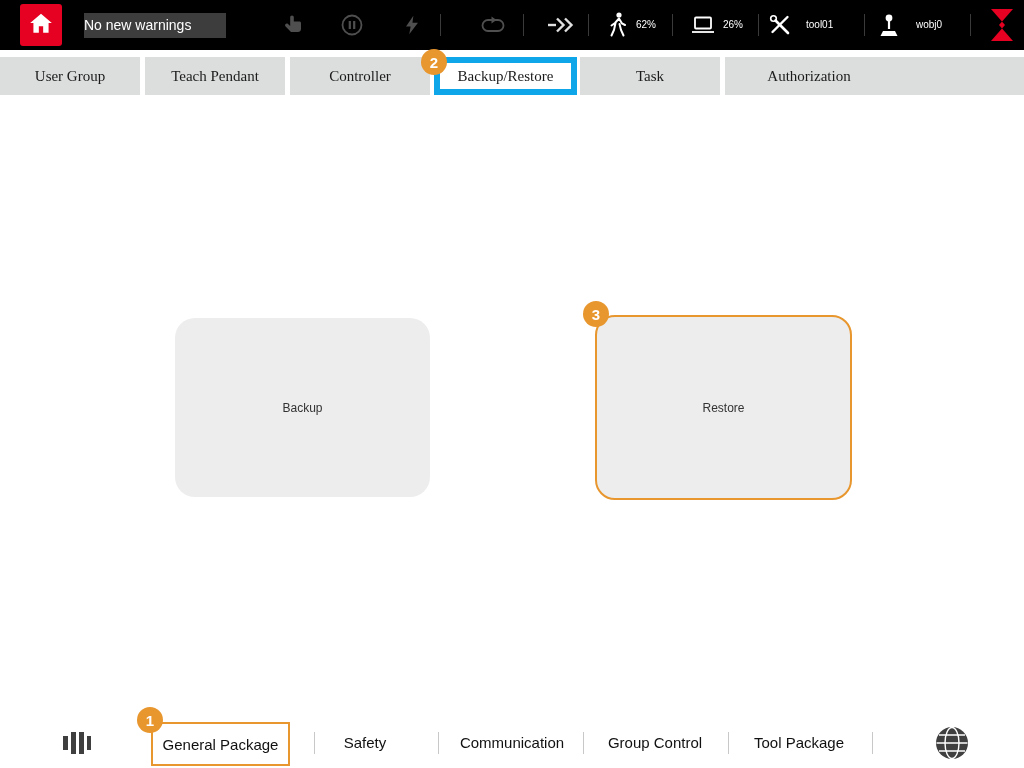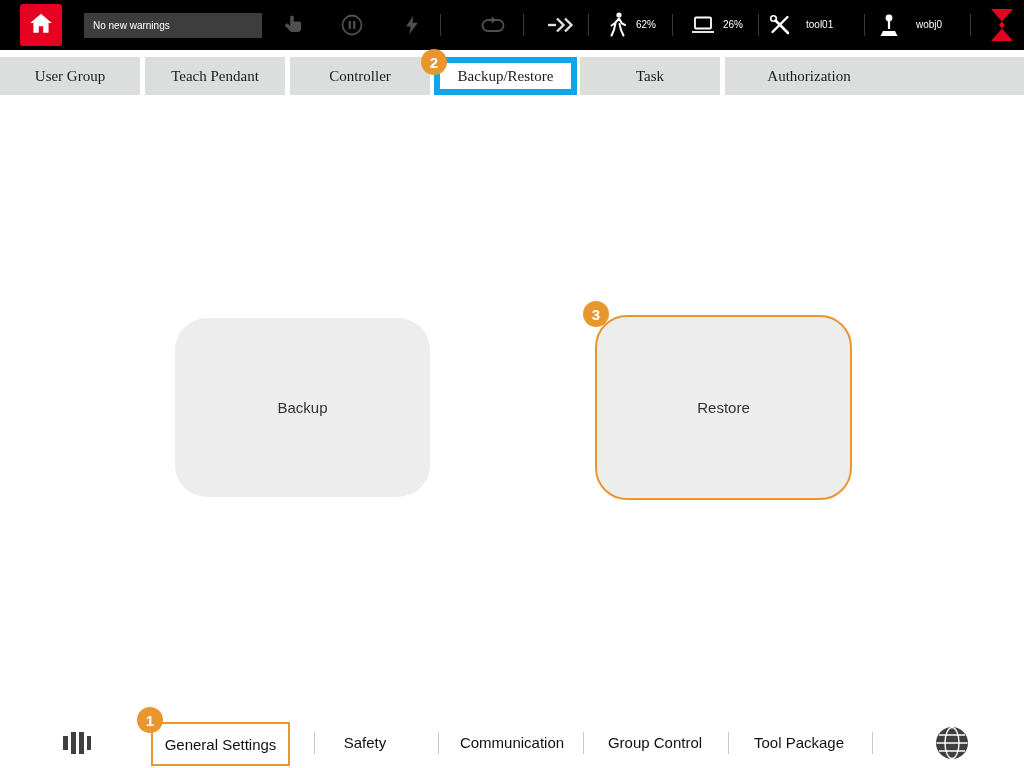--- a/index.html
+++ b/index.html
@@ -11,42 +11,42 @@
   }
 
   
   .topbar { position:absolute; left:0; top:0; width:1024px; height:50px; background:#000; }
   .home-btn {
     position:absolute; left:20px; top:4px; width:42px; height:42px;
     background:#E60021; border-radius:3px;
     display:flex; align-items:center; justify-content:center; cursor:pointer;
   }
   .status-box {
-    position:absolute; left:84px; top:13px; width:178px; height:25px;
-    background:#3d3d3d; color:#fff; font-size:10px; line-height:25px;
-    padding-left:9px; cursor:pointer;
+    position:absolute; left:84px; top:13px; width:142px; height:25px;
+    background:#3d3d3d; color:#fff; font-size:14px; line-height:25px;
+    cursor:pointer;
   }
   .tb-icon { position:absolute; top:0; height:50px; display:flex; align-items:center; cursor:pointer; }
   .tb-text { position:absolute; top:0; height:48px; line-height:50px; color:#fff; font-size:10px; }
   .tb-div  { position:absolute; top:14px; width:1px; height:22px; background:#3a3a3a; }
 
   
   .tab {
     position:absolute; top:57px; height:38px; background:#DCDDDD;
     display:flex; align-items:center; justify-content:center;
     font-size:15px; color:#1b1b1b; cursor:pointer;font-family:Liberation Serif, serif;
   }
   .tab.active { background:#ffffff; border:6px solid #0ea5e9; }
   .tab-filler { position:absolute; top:57px; height:38px; background:#DCDDDD; }
 
   
   .big-btn {
-    position:absolute; background:#EDEDED; border-radius:32px;
+    position:absolute; background:#EDEDED; border-radius:20px;
     display:flex; align-items:center; justify-content:center;
-    font-size:15px; color:#333; cursor:pointer;
+    font-size:12px; color:#333; cursor:pointer;
   }
   .big-btn.outlined { border:2px solid #E8962E; }
 
   
   .badge {
     position:absolute; width:26px; height:26px; border-radius:50%;
     background:#E8962E; color:#fff; font-size:15px; font-weight:bold;
     display:flex; align-items:center; justify-content:center; z-index:20;
   }
 
@@ -192,21 +192,21 @@
 
     <div class="bn-icon" style="left:60px; top:11px">
       <svg width="32" height="28" viewBox="0 0 32 28">
         <rect x="3" y="7" width="5" height="14" fill="#3f3f3f"></rect>
         <rect x="11" y="3" width="5" height="22" fill="#3f3f3f"></rect>
         <rect x="19" y="3" width="5" height="22" fill="#3f3f3f"></rect>
         <rect x="27" y="7" width="4" height="14" fill="#3f3f3f"></rect>
       </svg>
     </div>
 
-    <div class="bn-active-box">General Settings</div>
+    <div class="bn-active-box">General Package</div>
 
     <div class="bn-div" style="left:314px"></div>
     <div class="bn-label" style="left:365px">Safety</div>
     <div class="bn-div" style="left:438px"></div>
     <div class="bn-label" style="left:512px">Communication</div>
     <div class="bn-div" style="left:583px"></div>
     <div class="bn-label" style="left:655px">Group Control</div>
     <div class="bn-div" style="left:728px"></div>
     <div class="bn-label" style="left:799px">Tool Package</div>
     <div class="bn-div" style="left:872px"></div>

